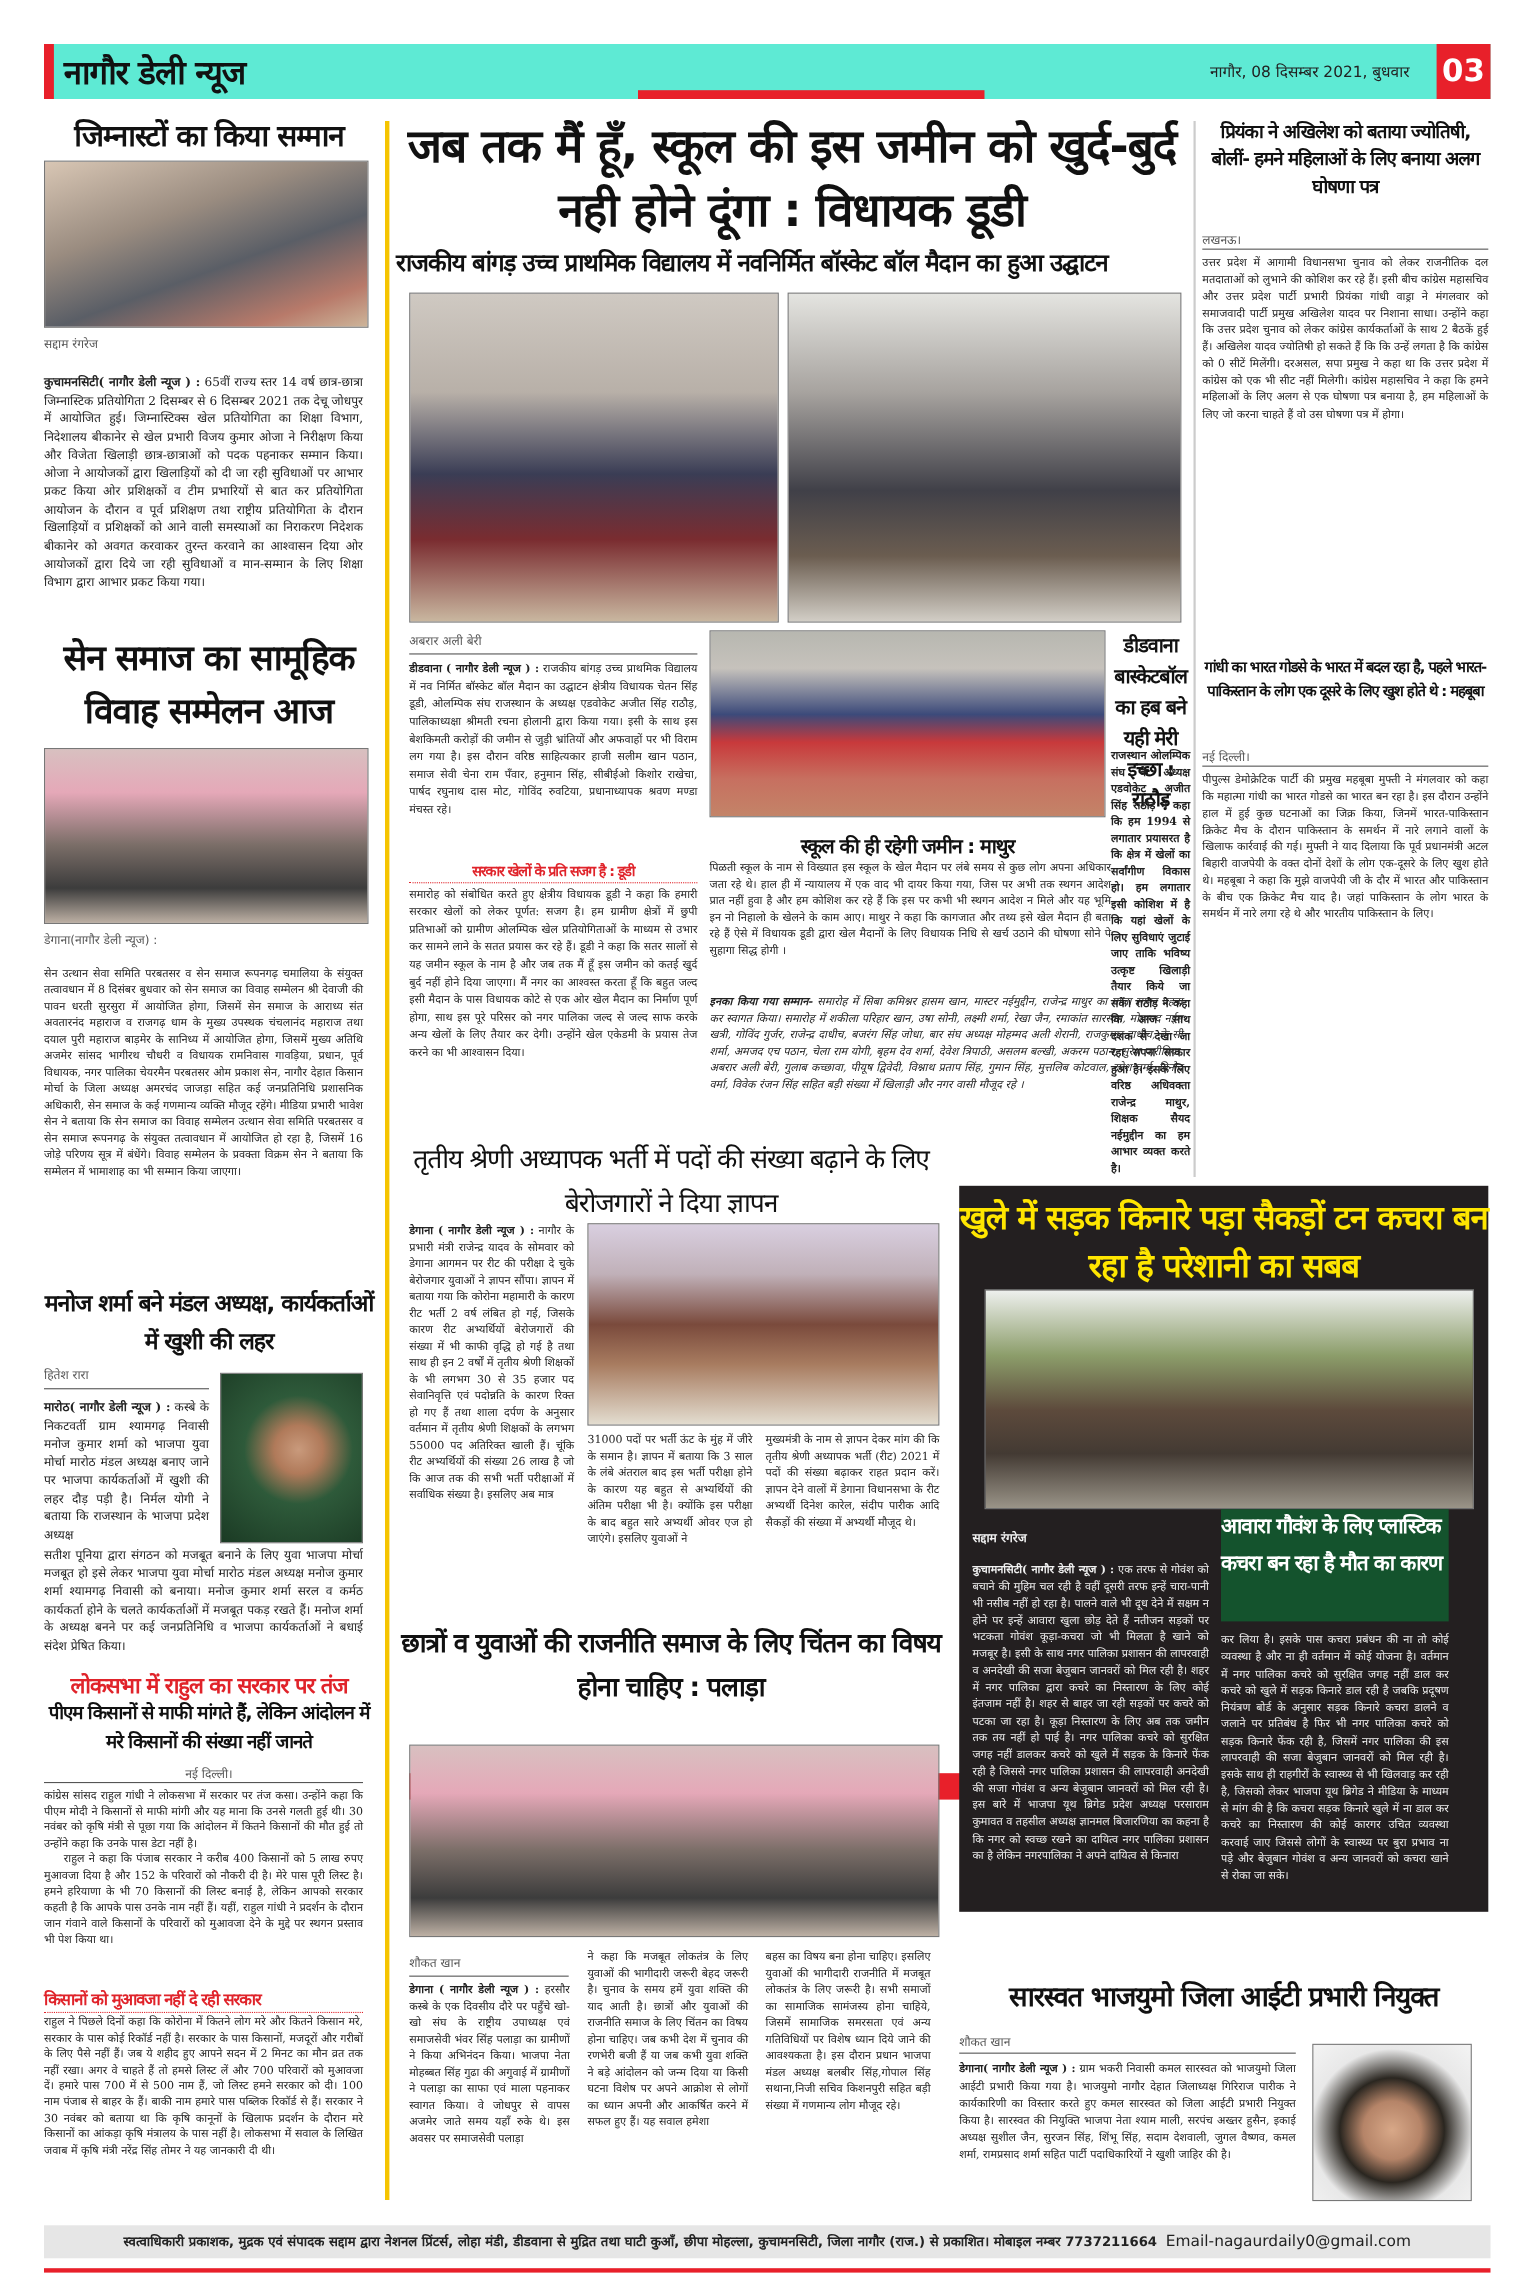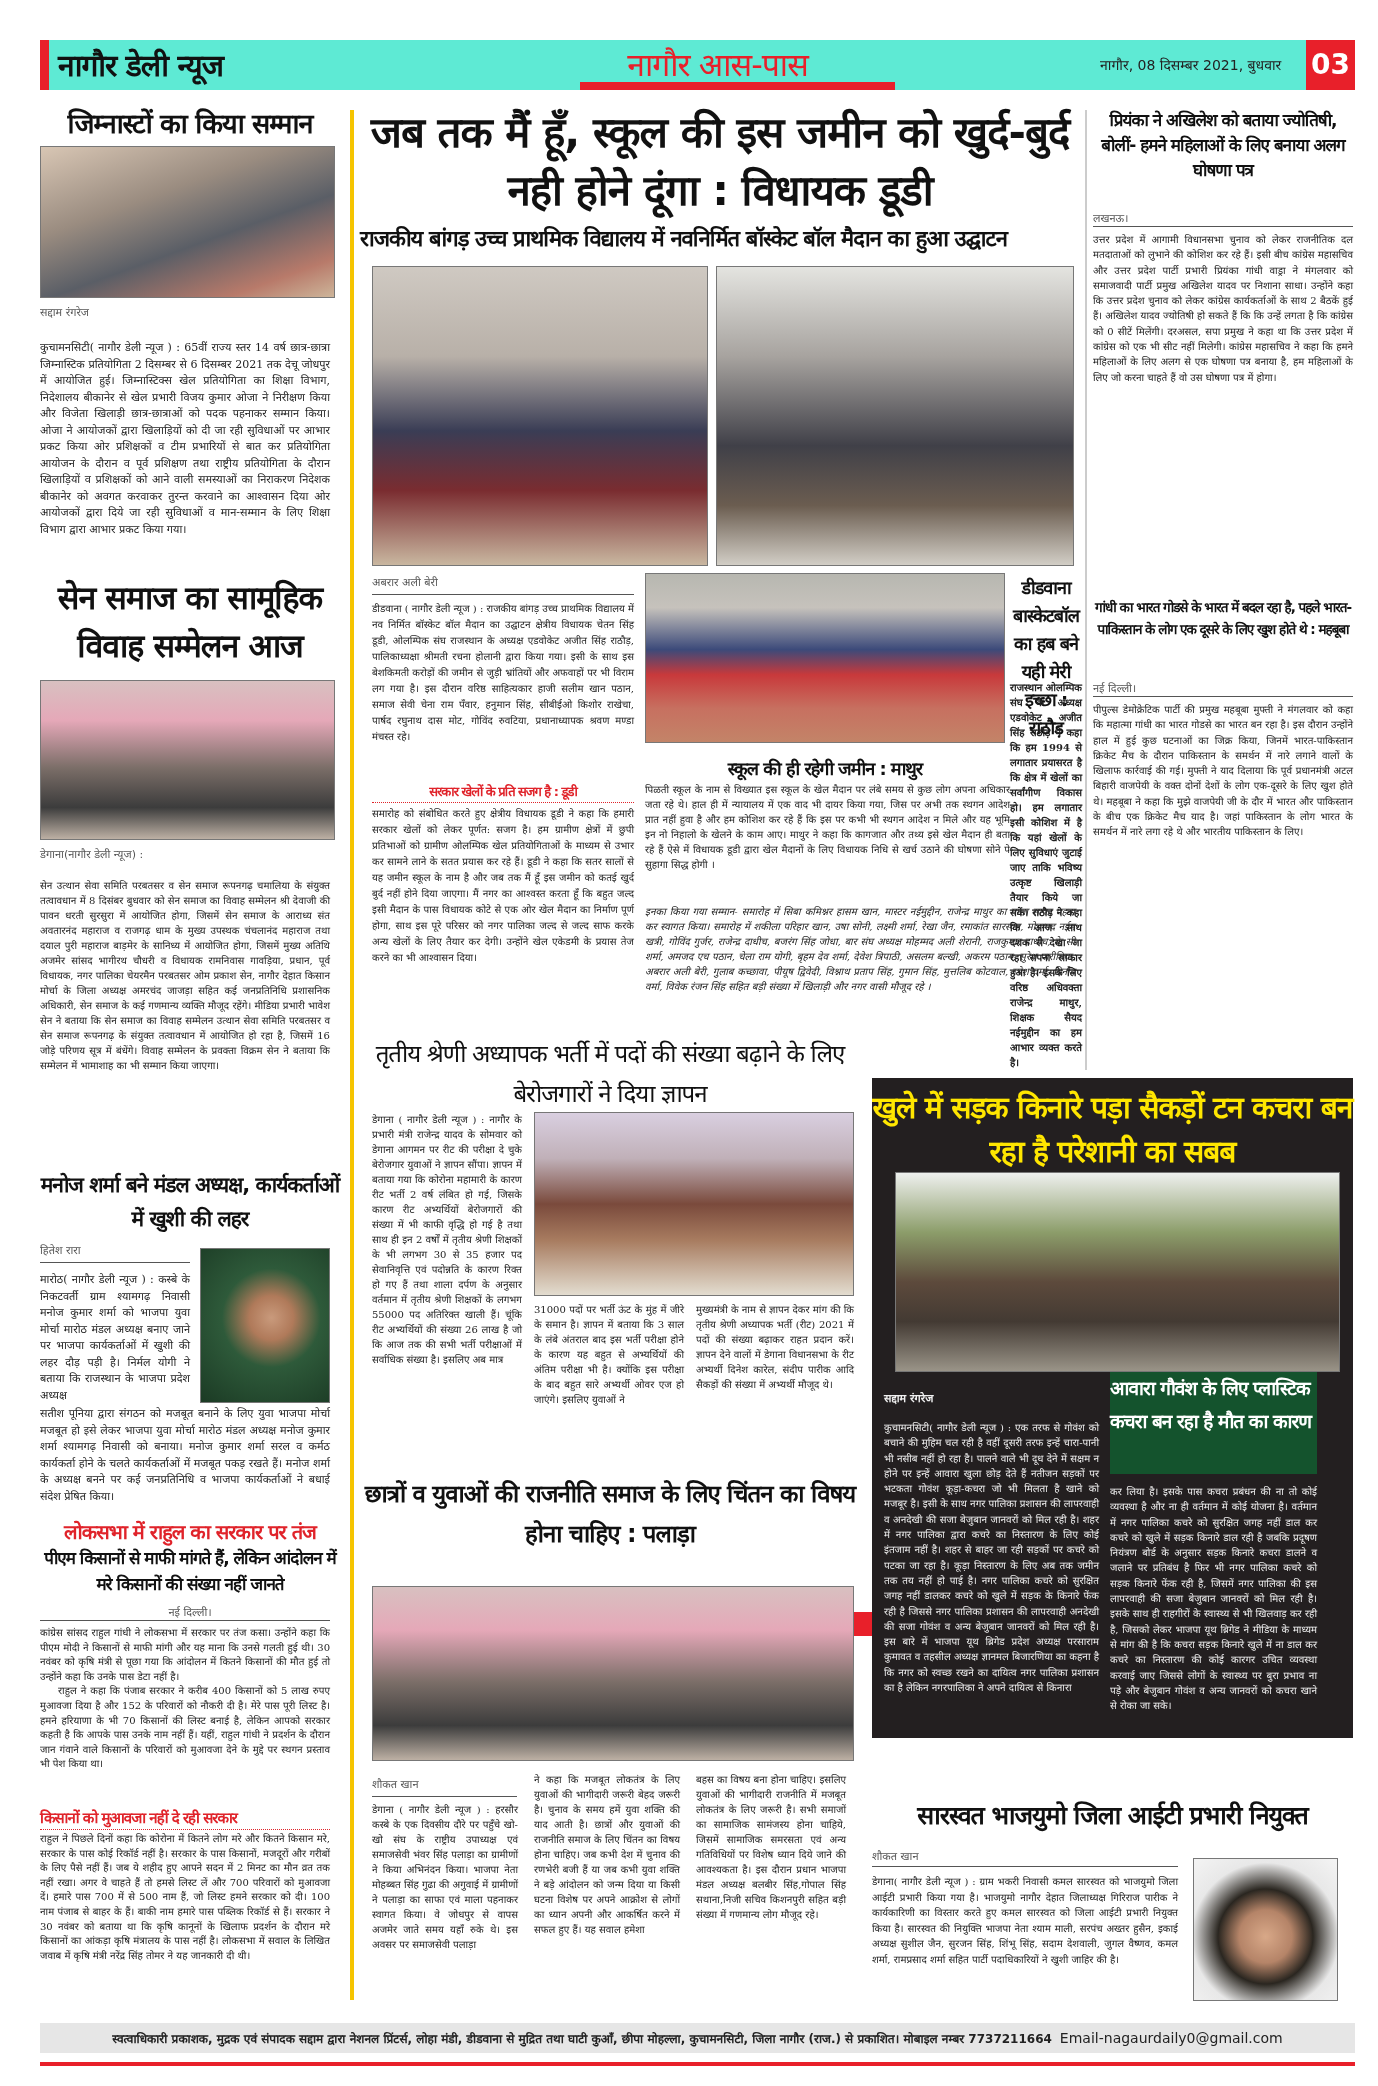--- a/index.html
+++ b/index.html
@@ -20,40 +20,39 @@
 .photo.p4{background:linear-gradient(180deg,#e4e4e0 0%,#a7a39f 30%,#404048 60%,#6b5d50 80%,#d2cec6 100%)}
 .photo.p5{background:linear-gradient(180deg,#eef0ee 0%,#8c9d6a 30%,#5d4a3c 55%,#433a33 75%,#9a9488 100%)}
 .photo.p6{background:linear-gradient(180deg,#d8c0c0 0%,#e5a8b8 25%,#7b6e68 55%,#3c3c3c 80%,#bdb0a4 100%)}
 .photo.p7{background:radial-gradient(circle at 55% 45%,#c99a7c 0%,#b07a5a 20%,#2e5a3a 45%,#1b3a24 100%)}
 .photo.p8{background:radial-gradient(circle at 50% 55%,#d8a888 0%,#b58468 25%,#2a2620 45%,#e8e8e8 70%,#f4f4f4 100%)}
 .photo.p9{background:linear-gradient(180deg,#d9cfe0 0%,#c0b0b8 25%,#7a4a3c 50%,#a87c60 70%,#e3ddd0 100%)}
 .h1{font-family:"DejaVu Sans",sans-serif;font-weight:bold;color:#111;text-align:center;letter-spacing:-1px}
 .h2{font-family:"DejaVu Sans",sans-serif;font-weight:bold;color:#111;letter-spacing:-1px}
 .red{color:#e0232a}
 .body{font-size:11px;line-height:16.5px;text-align:justify;color:#222}
-.body b{font-weight:normal}
+.body b{font-weight:bold}
 .byline{font:11px "DejaVu Sans",sans-serif;color:#555}
 .rule{height:2px;background:#555}
 .dotrule{border-top:1px dotted #e0232a}
 .blackbox{left:872px;top:1078px;width:481px;height:305px;background:#231f20}
 .yellowhd{color:#ffe600;font:bold 30px "DejaVu Sans",sans-serif;text-align:center;letter-spacing:-1px;line-height:44px}
 .redbox{background:#14532d;color:#fff;font:bold 26px "DejaVu Sans",sans-serif;line-height:34px;letter-spacing:-1px}
 .redstrip{background:#e8202a;color:#fff;font:bold 14px "DejaVu Sans",sans-serif;text-align:center;line-height:24px}
 .darktext{color:#f0f0f0}
 .footer{left:40px;top:2023px;width:1315px;height:30px;background:#e6e6e6;font:bold 12px "DejaVu Sans",sans-serif;text-align:center;line-height:30px;color:#222}
 .footer .mail{font-weight:normal;font-size:14px;margin-left:8px}
 .bottomline{left:40px;top:2062px;width:1315px;height:4px;background:#e8202a}
 </style>
 </head>
 <body>
 
 <div class="abs hdr">
   <div class="abs brandbar"></div>
   <div class="abs brand">नागौर डेली न्यूज</div>
-  <div class="abs section">नागौर आस-पास</div>
   <div class="abs secline"></div>
   <div class="abs date">नागौर, 08 दिसम्बर 2021, बुधवार</div>
   <div class="abs page">03</div>
 </div>
 
 <div class="abs vrule" style="left:350px;top:110px;height:1890px"></div>
 <div class="abs vrule" style="left:1085px;top:110px;height:960px;width:2px;background:#ccc"></div>
 
 <div class="abs h2" style="left:40px;top:104px;width:300px;font-size:27px;text-align:center">जिम्नास्टों का किया सम्मान</div>
 <div class="abs photo" style="left:40px;top:146px;width:295px;height:152px"></div>

